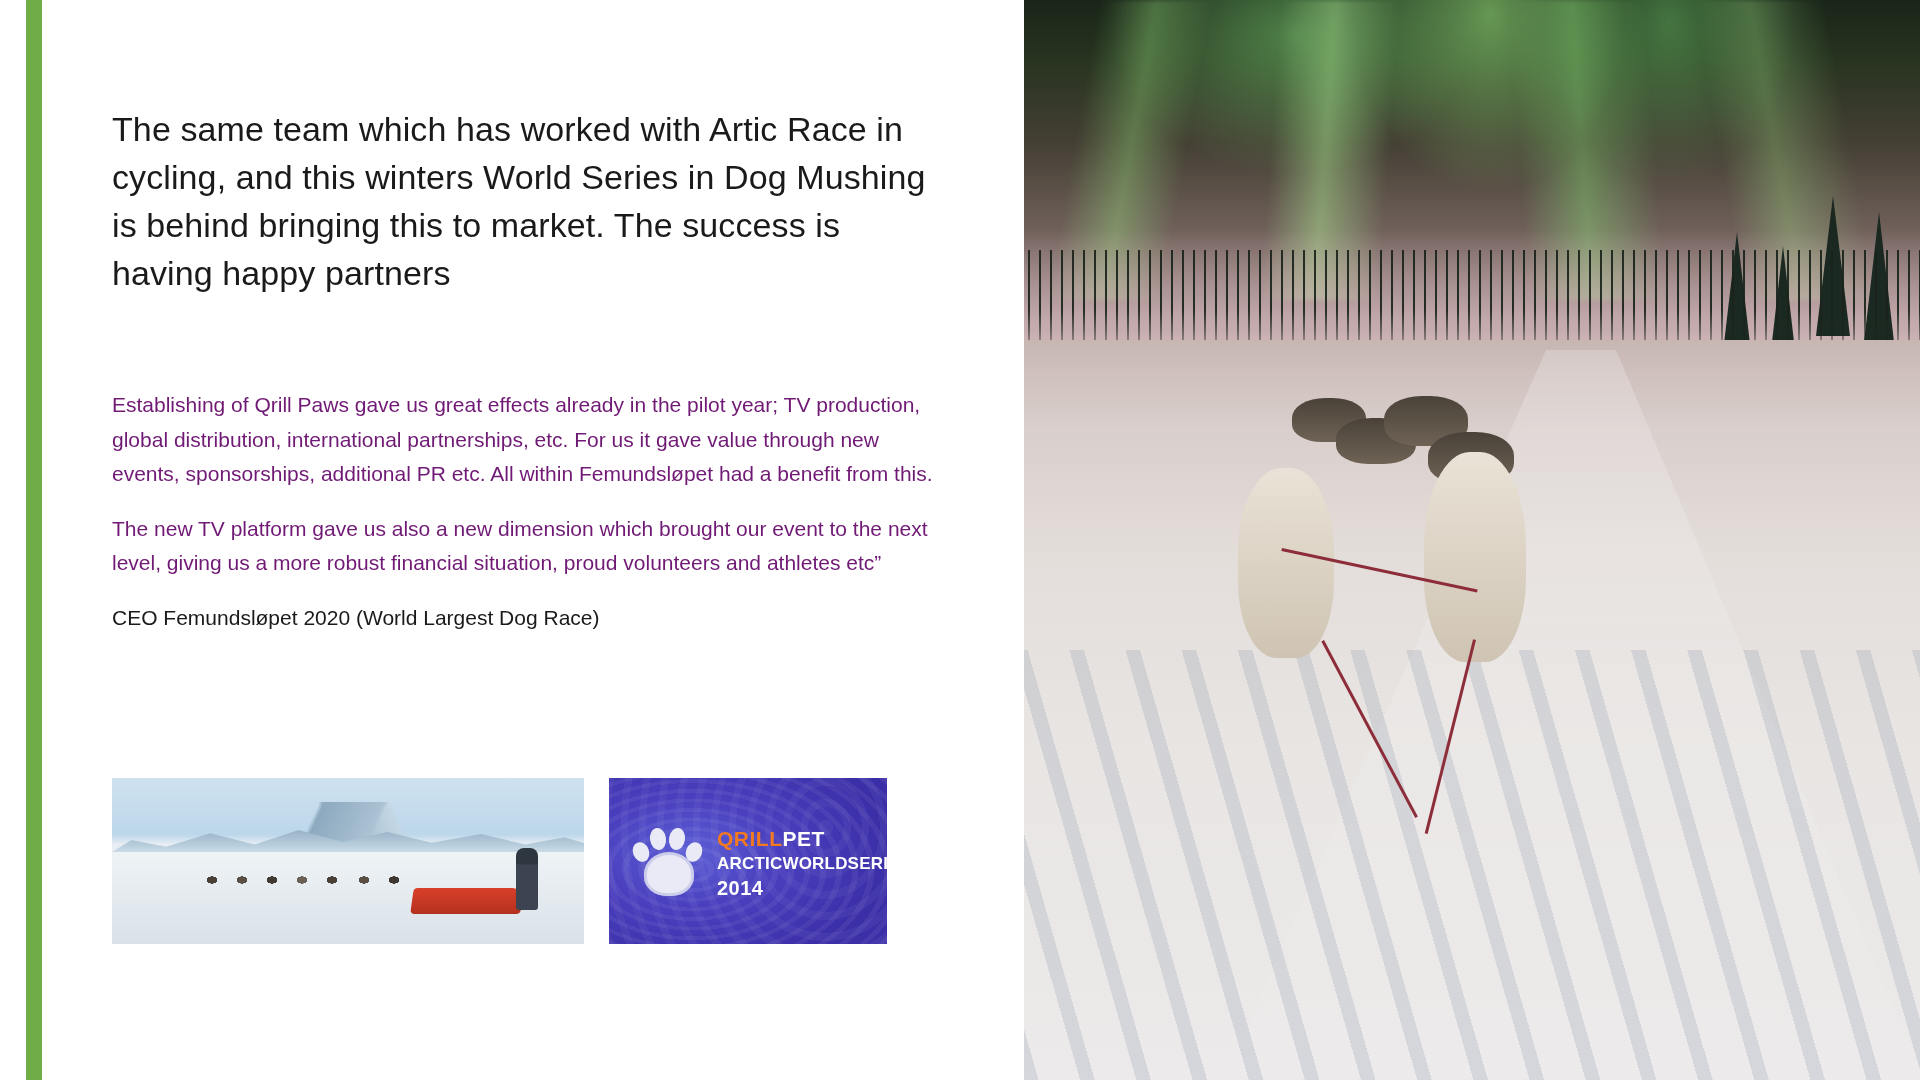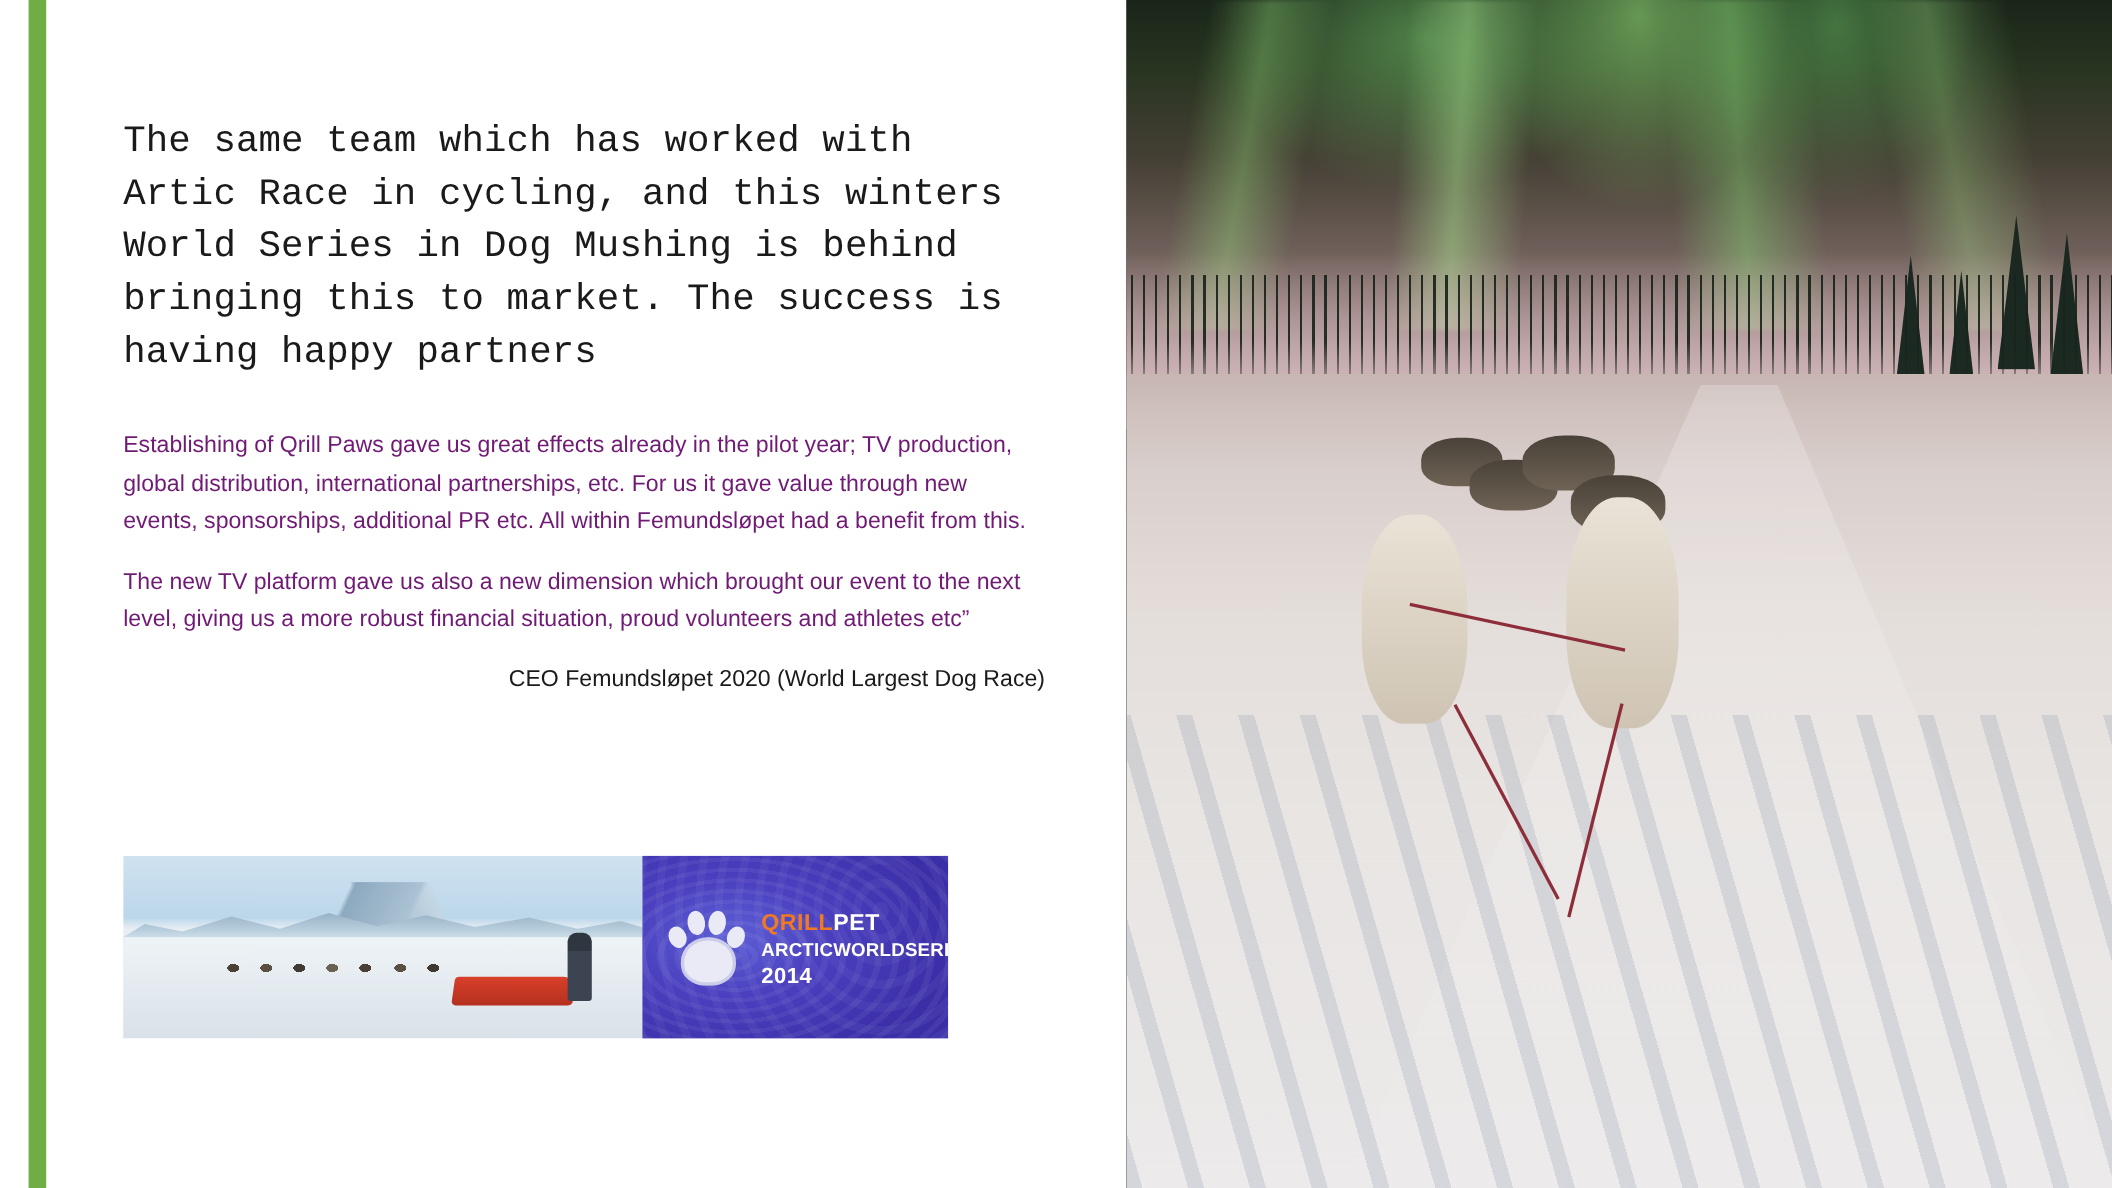--- a/index.html
+++ b/index.html
@@ -40,21 +40,20 @@
   .headline {
     position: absolute;
     top: 105px;
     left: 0;
     width: 820px;
     font-size: 34px;
     line-height: 48px;
     color: #1a1a1a;
     font-weight: 400;
     letter-spacing: 0.1px;
-    font-family: Liberation Mono, monospace;
   }
 
   .body-block {
     position: absolute;
     top: 388px;
     left: 0;
     width: 838px;
   }
 
   .body-para {
@@ -62,29 +61,29 @@
     line-height: 34.5px;
     color: #701a75;
     margin-bottom: 20px;
   }
 
   .attribution {
     font-size: 21px;
     line-height: 34px;
     color: #1a1a1a;
     margin-top: 14px;
-    text-align: right;
   }
 
   
   .thumbs {
     position: absolute;
     top: 778px;
     left: 0;
     display: flex;
+    gap: 25px;
   }
 
   .thumb {
     position: relative;
     overflow: hidden;
   }
 
   .thumb-photo {
     width: 472px;
     height: 166px;

